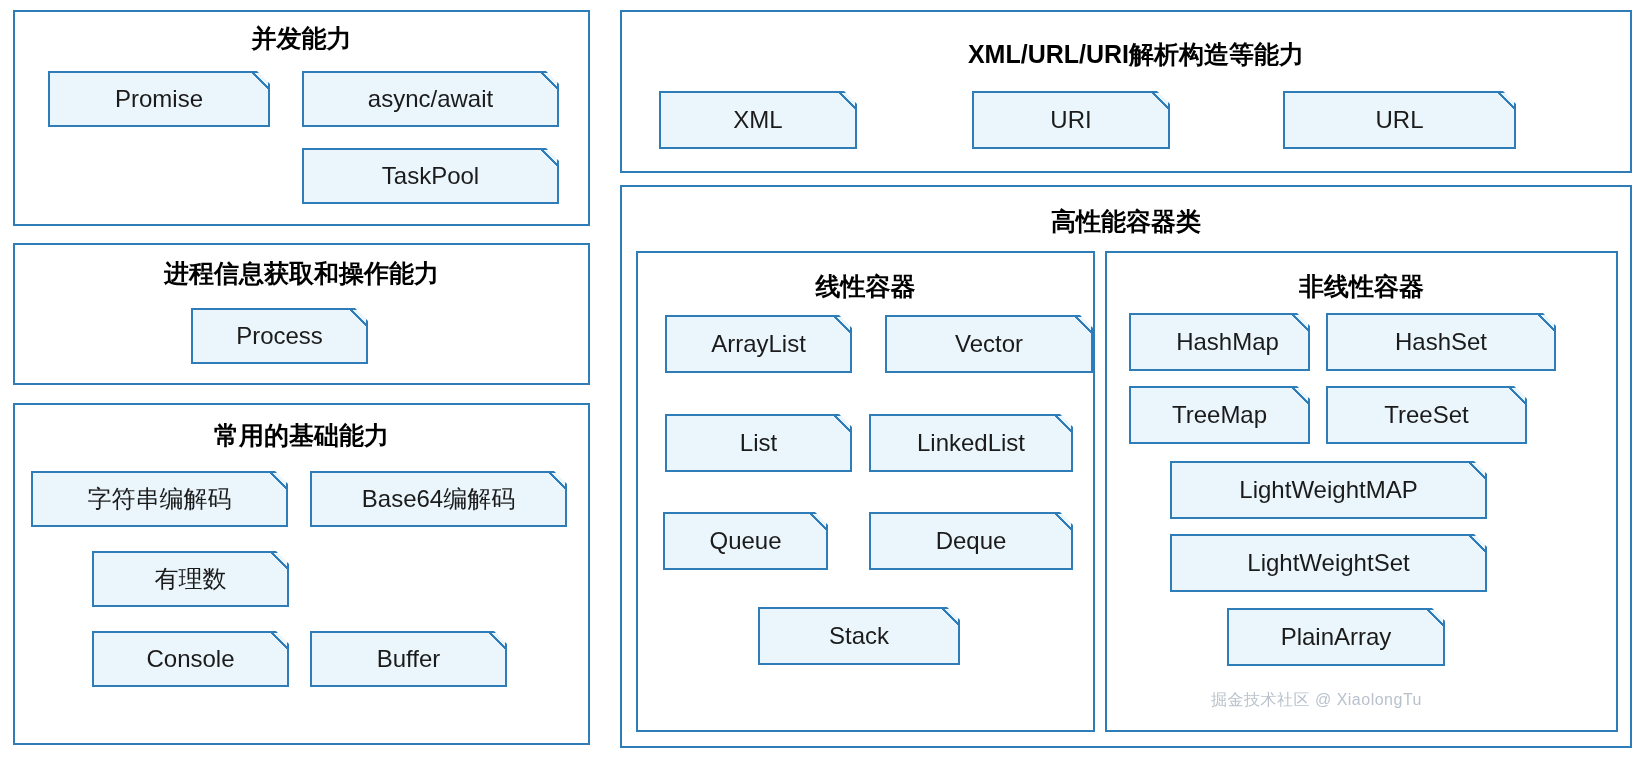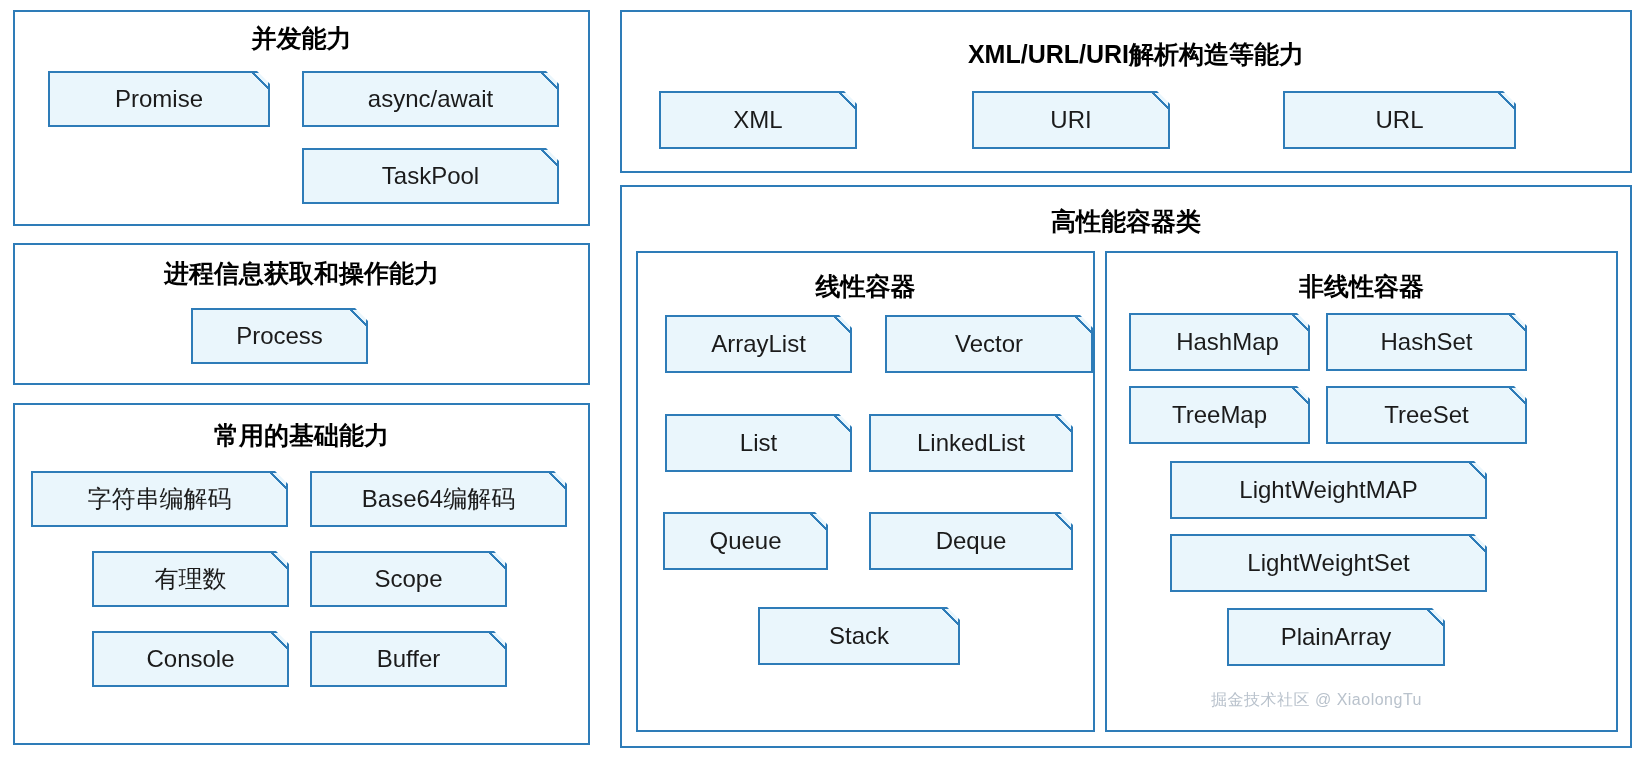--- a/index.html
+++ b/index.html
@@ -108,23 +108,20 @@
     <div class="panel-title fs-lg" style="top:18px;">常用的基础能力</div>
     <div class="node fs-md" style="left:16px;top:66px;width:257px;height:56px;">
       <span class="label">字符串编解码</span>
     </div>
     <div class="node fs-md" style="left:295px;top:66px;width:257px;height:56px;">
       <span class="label">Base64编解码</span>
     </div>
     <div class="node fs-md" style="left:77px;top:146px;width:197px;height:56px;">
       <span class="label">有理数</span>
     </div>
-    <div class="node fs-md" style="left:295px;top:146px;width:197px;height:56px;">
-      <span class="label">Scope</span>
-    </div>
     <div class="node fs-md" style="left:77px;top:226px;width:197px;height:56px;">
       <span class="label">Console</span>
     </div>
     <div class="node fs-md" style="left:295px;top:226px;width:197px;height:56px;">
       <span class="label">Buffer</span>
     </div>
   </div>
 
   <div class="panel" style="left:620px;top:10px;width:1012px;height:163px;">
     <div class="panel-title fs-lg" style="top:30px;padding-left:20px;">XML/URL/URI解析构造等能力</div>
@@ -165,21 +162,21 @@
       <div class="node fs-md" style="left:120px;top:354px;width:202px;height:58px;">
         <span class="label">Stack</span>
       </div>
     </div>
 
     <div class="panel inner" style="left:483px;top:64px;width:513px;height:481px;">
       <div class="panel-title fs-lg" style="top:21px;">非线性容器</div>
       <div class="node fs-md" style="left:22px;top:60px;width:181px;height:58px;padding-left:16px;">
         <span class="label">HashMap</span>
       </div>
-      <div class="node fs-md" style="left:219px;top:60px;width:201px;height:58px;">
+      <div class="node fs-md" style="left:219px;top:60px;width:230px;height:58px;">
         <span class="label">HashSet</span>
       </div>
       <div class="node fs-md" style="left:22px;top:133px;width:181px;height:58px;">
         <span class="label">TreeMap</span>
       </div>
       <div class="node fs-md" style="left:219px;top:133px;width:201px;height:58px;">
         <span class="label">TreeSet</span>
       </div>
       <div class="node fs-md" style="left:63px;top:208px;width:317px;height:58px;">
         <span class="label">LightWeightMAP</span>

